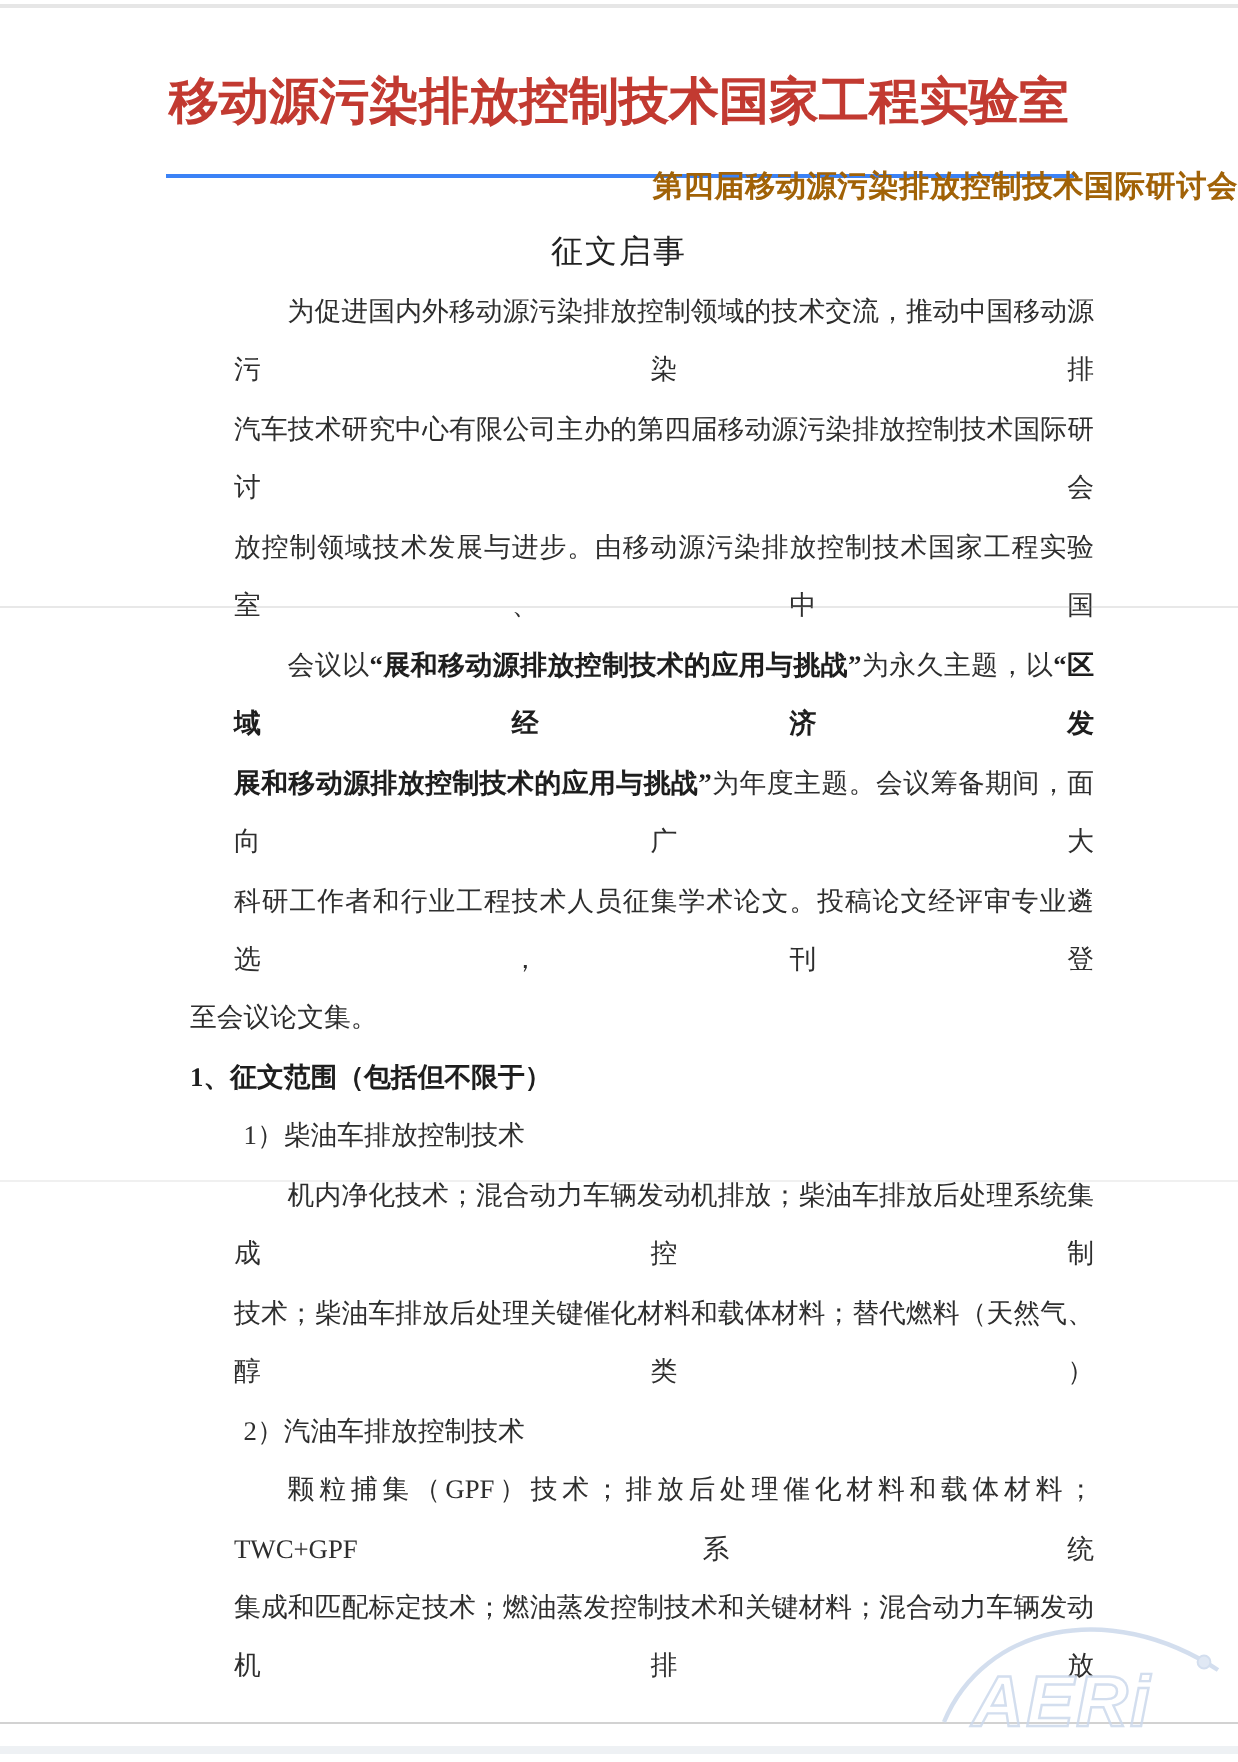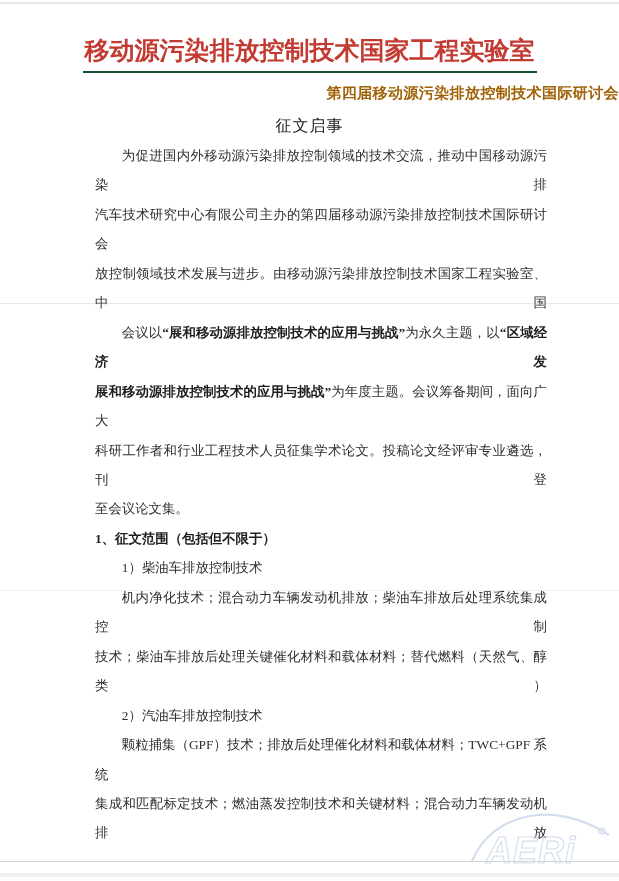--- a/index.html
+++ b/index.html
@@ -19,22 +19,22 @@
   .org-title-wrap {
     position: absolute; top: 34px; left: 0; width: 100%;
     text-align: center;
   }
   .org-title {
     display: inline-block;
     font-size: 25px;
     font-weight: bold;
     color: #c23a31;
     letter-spacing: 0px;
-    padding: 0 2px 4px 2px;
-    border-bottom: 2px solid #14532d;
+    padding: 0 2px 20px 2px;
+    border-bottom: 2px solid #3b82f6;
     white-space: nowrap;
   }
   .conf-title {
     position: absolute; top: 84px; left: 0; width: 100%;
     text-align: right;
     font-size: 15px;
     font-weight: bold;
     color: #a16207;
     letter-spacing: 0.4px;
   }
@@ -52,21 +52,21 @@
     left: 95px;
     width: 452px;
     font-size: 13.4px;
     line-height: 29.45px;
     color: #2e2e2e;
   }
   .line { white-space: normal; }
   .heading { font-weight: bold; color: #1e1e1e; }
   .item { text-indent: 2em; }
   .indent { text-indent: 2em; }
-  .fill { text-align: justify; text-align-last: justify; }
+  .fill { text-align: justify; text-align-last: justify; margin-left: 22px; }
   .bold { font-weight: bold; color: #1e1e1e; }
   .scan-line { position: absolute; left: 0; width: 100%; height: 1px; }
   .scan-line-1 { top: 303px; background: rgba(150,150,150,0.22); }
   .scan-line-2 { top: 590px; background: rgba(150,150,150,0.14); }
   .scan-line-3 { top: 861px; background: #d2d2d2; }
   .scan-strip  { position: absolute; top: 873px; left: 0; width: 100%; height: 4px;
                  background: #eef1f4; }
   .watermark {
     position: absolute;
     left: 466px;

